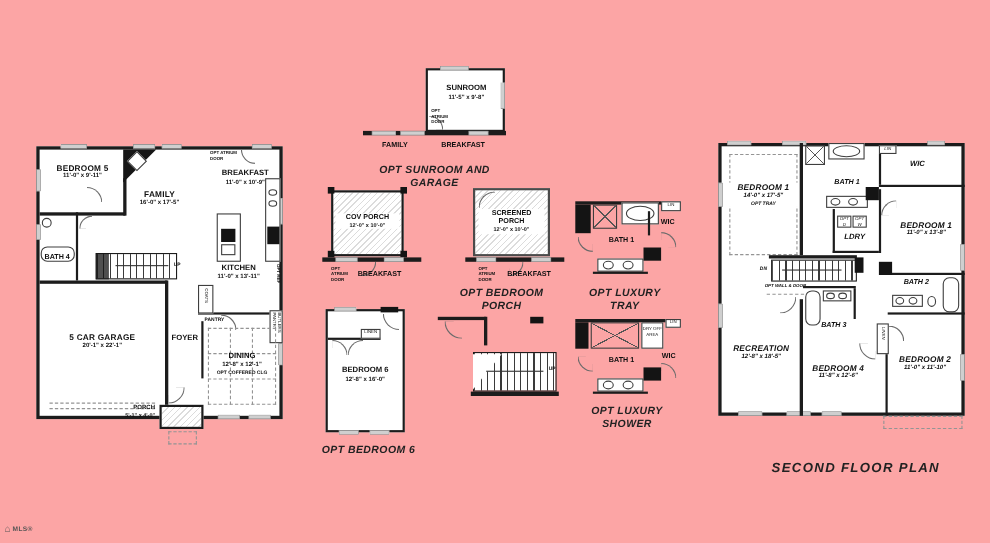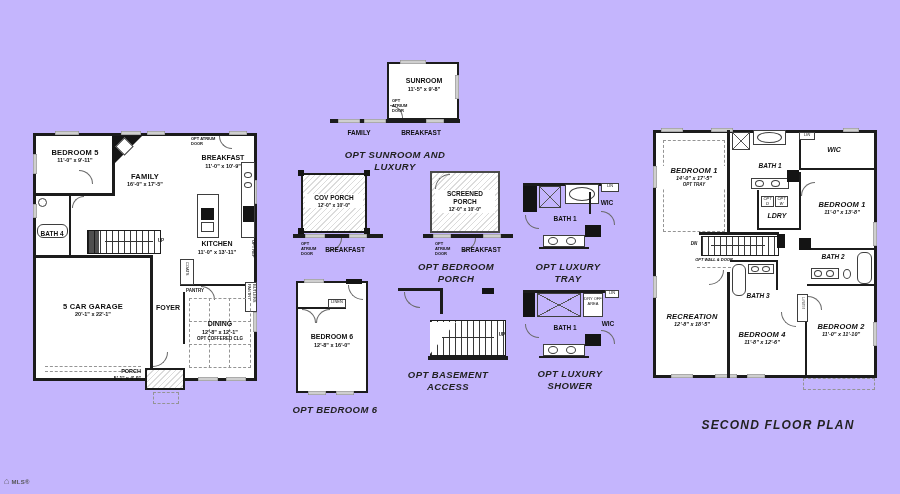--- a/index.html
+++ b/index.html
@@ -1,17 +1,17 @@
 <!DOCTYPE html>
 <html><head>
 <meta charset="utf-8">
 <style>
   * { margin:0; padding:0; box-sizing:border-box; }
   html,body { background:#ffffff; }
-  .canvas { position:relative; width:900px; height:494px; background:#c4b5fd;
+  .canvas { position:relative; width:900px; height:494px; background:#fca5a5;
             font-family:"Liberation Sans", sans-serif; color:#161616; overflow:hidden; }
   .grp { position:absolute; }
   .wall { position:absolute; background:#1c1c1c; }
   .outer { position:absolute; border:3px solid #1c1c1c; background:#fff; }
   .outer2 { position:absolute; border:2px solid #1c1c1c; background:#fff; }
   .win { position:absolute; background:#cfcfcf; box-shadow:inset 0 0 0 0.5px #878787; }
   .blk { position:absolute; background:#141414; }
   .lbl { position:absolute; text-align:center; font-weight:bold; line-height:1.25; color:#101010; }
   .n75 { font-size:7.5px; letter-spacing:.2px; display:block; }
   .n7  { font-size:7px; display:block; }
@@ -181,21 +181,21 @@
     <div class="lbl" style="left:62px;top:44px;width:22px;text-align:left;">
         <span class="t4">OPT ATRIUM DOOR</span>
       </div>
     <div class="lbl" style="left:10px;top:74px;width:38px;">
         <span class="n65">FAMILY</span>
       </div>
     <div class="lbl" style="left:64px;top:74px;width:54px;">
         <span class="n65">BREAKFAST</span>
       </div>
   </div>
-  <div class="caption cap95" style="left:327px;top:149px;width:136px;">OPT SUNROOM AND LUXURY</div>
+  <div class="caption cap95" style="left:327px;top:149px;width:136px;">OPT SUNROOM AND GARAGE</div>
 
   <div class="grp" style="left:293px;top:168px;width:92px;height:92px;">
     <div class="outer2 hatch" style="left:8px;top:5px;width:66px;height:60px;"></div>
     <div class="blk" style="left:5px;top:2px;width:6px;height:6px;"></div>
     <div class="blk" style="left:71px;top:2px;width:6px;height:6px;"></div>
     <div class="blk" style="left:5px;top:60px;width:6px;height:6px;"></div>
     <div class="blk" style="left:71px;top:60px;width:6px;height:6px;"></div>
     <div class="lbl" style="left:12px;top:26px;width:58px;background:#fff;">
       <span class="n65">COV PORCH</span>
         <span class="d5">12'-0" x 10'-0"</span>
@@ -288,24 +288,20 @@
     <div class="arc arc-bl" style="left:6px;top:4px;width:16px;height:16px;"></div>
     <div class="blk" style="left:84px;top:0;width:12px;height:6px;"></div>
     <div class="stairs" style="left:32px;top:32px;width:76px;height:36px;"></div>
     <div class="wall" style="left:30px;top:68px;width:80px;height:4px;"></div>
     <div class="tri" style="left:32px;top:34px;border-top:32px solid #fff;border-right:26px solid transparent;"></div>
     <div class="arrow" style="left:44px;top:49px;width:52px;"></div>
     <div class="lbl" style="left:98px;top:44px;width:12px;">
         <span class="t45">UP</span>
       </div>
   </div>
-  <div class="caption cap95" style="left:400px;top:369px;width:96px;">
-    <span style="display:block;">OPT BASEMENT</span>
-    <span style="display:block;">ACCESS</span>
-  </div>
 
   <div class="grp" style="left:523px;top:278px;width:100px;height:120px;">
     <div class="wall" style="left:0;top:12px;width:96px;height:3px;"></div>
     <div class="blk" style="left:0;top:15px;width:12px;height:24px;"></div>
     <div class="xbox" style="left:14px;top:15px;width:44px;height:24px;"></div>
     <div class="fix" style="left:60px;top:15px;width:20px;height:24px;">
       <span class="t4" style="text-align:center;margin-top:3px;">DRY OFF AREA</span>
     </div>
     <div class="fix" style="left:82px;top:12px;width:14px;height:8px;">
       <span class="t4" style="text-align:center;">LIN</span>

